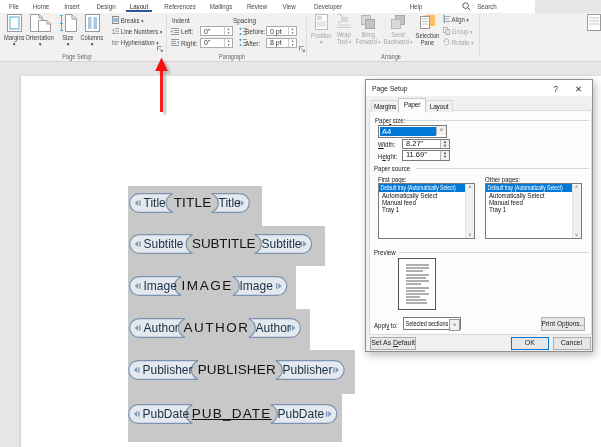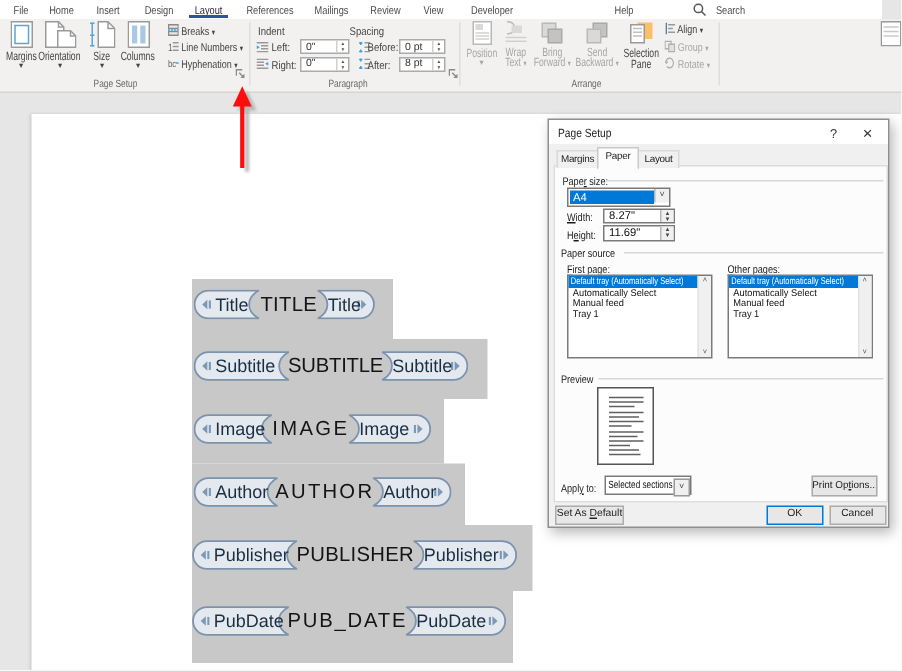--- a/index.html
+++ b/index.html
@@ -1,20 +1,20 @@
 <!DOCTYPE html>
 <html><head>
 <meta charset="utf-8">
 <style>
   html,body{margin:0;padding:0;}
   body{width:601px;height:447px;overflow:hidden;font-family:"Liberation Sans",sans-serif;}
   #app{position:relative;width:601px;height:447px;background:#e6e6e6;overflow:hidden;}
   .abs{position:absolute;}
   
-  #tabrow{position:absolute;left:0;top:0;width:588px;height:13px;background:#ffffff;}
+  #tabrow{position:absolute;left:0;top:0;width:535px;height:13px;background:#ffffff;}
   #tabrow span{position:absolute;top:1.5px;font-size:7.5px;color:#4a4a4a;white-space:nowrap;transform:translateX(-50%) scaleX(0.82);}
   #layout-ul{position:absolute;height:2px;background:#2b579a;top:10px;}
   
   #ribbon{position:absolute;left:0;top:13px;width:601px;height:48px;background:#f2f1ef;border-bottom:1px solid #d8d6d4;}
   .gsep{position:absolute;top:2px;width:1px;height:42px;background:#e0dedc;}
   .glabel{position:absolute;top:39.5px;font-size:7px;color:#6a6866;white-space:nowrap;transform:translateX(-50%) scaleX(0.8);}
   .bigbtn{position:absolute;top:1px;width:0;display:flex;flex-direction:column;align-items:center;font-size:8px;color:#444;}
   .bigbtn svg{flex:0 0 auto;}
   .bigbtn .lbl{margin-top:1px;white-space:nowrap;transform:scaleX(0.72);}
   .caret{font-size:5.5px;color:#444;line-height:4px;}
@@ -339,21 +339,21 @@
         <rect x="58.2" y="7.3" width="1.4" height="5.4" fill="#7b98b5"></rect>
       <text x="7.5" y="14.3" font-size="12" fill="#1c2f42" font-family="Liberation Sans, sans-serif">Publisher</text>
     </svg>
     <svg class="abs" style="left:128.0px;top:404.0px;" width="65" height="20" viewBox="0 0 65 20">
       <path d="M 64.4 0.7 L 10 0.7 A 9.3 9.3 0 0 0 10 19.3 L 64.4 19.3 C 59.7 16.8 57.9 13.5 57.9 10 C 57.9 6.5 59.7 3.2 64.4 0.7 Z" fill="#e4e9f0" stroke="#7b93ad" stroke-width="1.2"></path>
       <path d="M9.2 6.9 L5.8 10 L9.2 13.1 Z" fill="#7b98b5"></path>
         <rect x="10.2" y="7.3" width="1.4" height="5.4" fill="#7b98b5"></rect>
       <text x="14.5" y="14.3" font-size="12" fill="#1c2f42" font-family="Liberation Sans, sans-serif">PubDate</text>
     </svg>
     <div class="midtxt" style="left:231.6px;top:404.0px;width:0;display:flex;justify-content:center;line-height:20px;">
-        <span style="white-space:nowrap;letter-spacing:1.2px;">PUB_DATE</span>
+        <span style="white-space:nowrap;letter-spacing:1.2px;text-decoration:underline;">PUB_DATE</span>
       </div>
     <svg class="abs" style="left:270.1px;top:404.0px;" width="68" height="20" viewBox="0 0 68 20">
       <path d="M 0.8 0.7 L 57.5 0.7 A 9.3 9.3 0 0 1 57.5 19.3 L 0.8 19.3 C 5.5 16.8 7.3 13.5 7.3 10 C 7.3 6.5 5.5 3.2 0.8 0.7 Z" fill="#e4e9f0" stroke="#7b93ad" stroke-width="1.2"></path>
       <path d="M58.3 6.9 L61.7 10 L58.3 13.1 Z" fill="#7b98b5"></path>
         <rect x="55.9" y="7.3" width="1.4" height="5.4" fill="#7b98b5"></rect>
       <text x="7.5" y="14.3" font-size="12" fill="#1c2f42" font-family="Liberation Sans, sans-serif">PubDate</text>
     </svg>
   </div>
 
   <svg class="abs" id="arrow" width="34" height="72" viewBox="0 0 34 72" style="left:148px;top:50px;">

